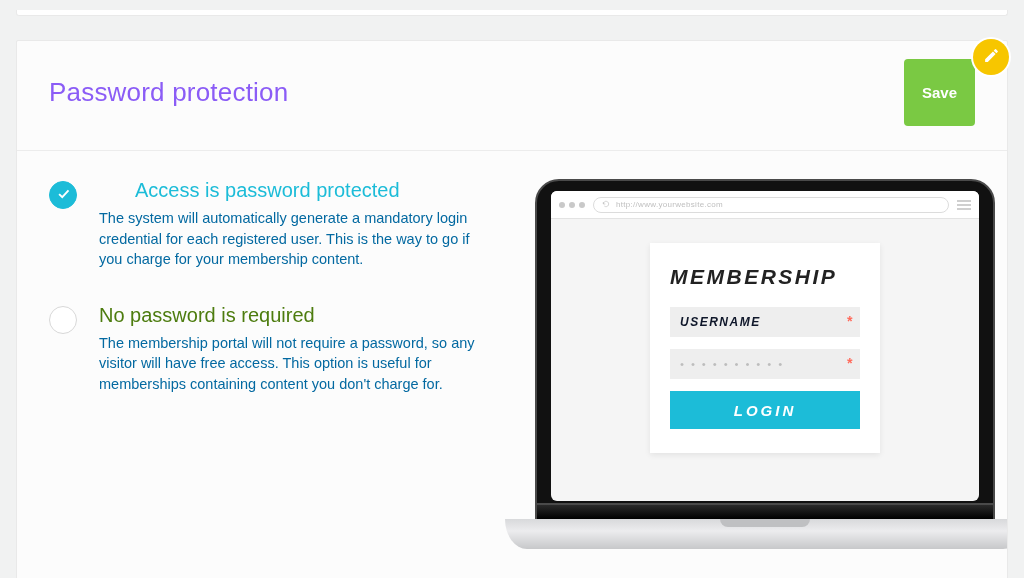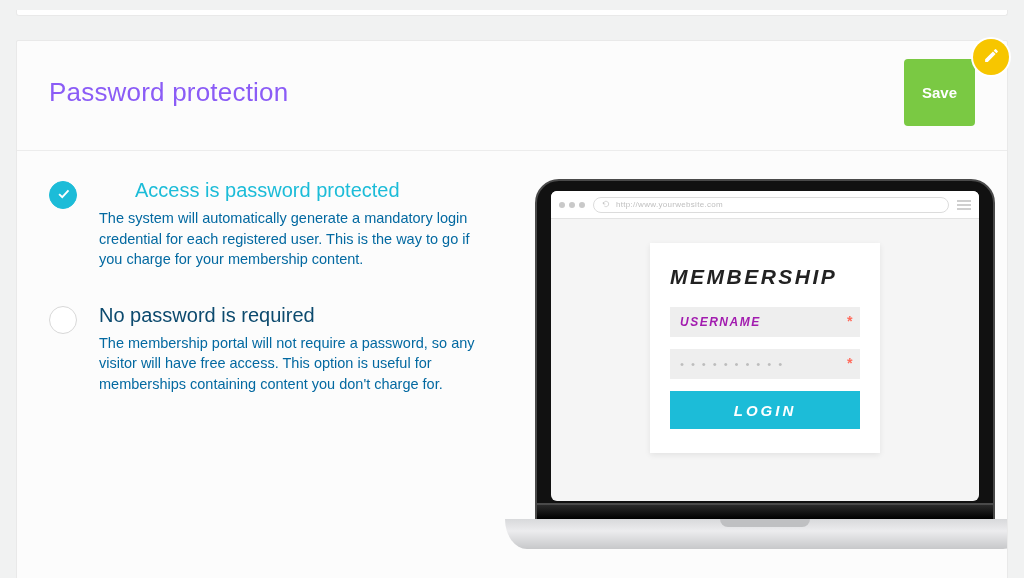--- a/index.html
+++ b/index.html
@@ -14,41 +14,41 @@
 
   .edit-fab { position: absolute; top: -2px; right: -2px; width: 36px; height: 36px; border-radius: 50%; background: #f7c600; display: flex; align-items: center; justify-content: center; cursor: pointer; box-shadow: 0 0 0 2px #fff; }
   .edit-fab svg { width: 17px; height: 17px; fill: #fff; }
 
   .card-body { display: flex; gap: 24px; padding: 28px 0 0 32px; align-items: flex-start; overflow: hidden; height: 455px; }
   .options { flex: 0 0 450px; }
   .option { display: flex; gap: 22px; margin-bottom: 34px; }
   .radio { flex: 0 0 28px; width: 28px; height: 28px; border-radius: 50%; border: 1px solid #d8d8d8; background: #fff; cursor: pointer; display: flex; align-items: center; justify-content: center; margin-top: 2px; }
   .radio.selected { background: #1cbcd8; border-color: #1cbcd8; }
   .radio.selected svg { width: 15px; height: 15px; stroke: #fff; stroke-width: 3; fill: none; }
-  .opt-title { font-size: 20px; font-weight: 400; margin-bottom: 6px; color: #0c4a6e; }
+  .opt-title { font-size: 20px; font-weight: 400; margin-bottom: 6px; color: #4d7c0f; }
   .opt-title.active { color: #1cbcd8; margin-left: 36px; }
   .opt-desc { font-size: 14.5px; line-height: 1.42; color: #0369a1; max-width: 380px; }
 
   
   .illus { flex: 1 1 auto; position: relative; display:flex; justify-content:center; align-items:flex-start; }
   .laptop-wrap { position: relative; width: 460px; }
   .bezel { background: #111; border: 2px solid #4a4a4a; border-radius: 24px 24px 0 0; padding: 10px 14px 2px 14px; }
   .screen { background: #f5f5f5; width: 100%; height: 310px; border-radius: 6px; overflow: hidden; display:flex; flex-direction:column; }
   .browser-bar { height: 28px; background: #fff; border-bottom: 1px solid #e3e3e3; display: flex; align-items: center; padding: 0 8px; gap: 8px; }
   .dots { display:flex; gap:4px; }
   .dot { width:6px; height:6px; border-radius:50%; background:#c9c9c9; }
   .addr { flex:1; height:16px; border:1px solid #dcdcdc; border-radius: 9px; display:flex; align-items:center; padding:0 8px; gap:6px; color:#bfbfbf; font-size:8px; letter-spacing:.3px; }
   .addr svg { width:8px; height:8px; stroke:#bfbfbf; fill:none; stroke-width:2; }
   .hamb { width:14px; display:flex; flex-direction:column; gap:2px; }
   .hamb span { height:2px; background:#cfcfcf; }
   .screen-body { flex:1; display:flex; align-items:flex-start; justify-content:center; padding-top:24px;font-style:italic; }
   .login-card { width: 230px; background:#fff; box-shadow: 0 2px 6px rgba(0,0,0,.08); padding: 22px 20px 24px 20px; }
   .login-title { font-size: 21px; font-weight: 800; letter-spacing: 2.5px; color:#222; margin-bottom: 18px; text-align:left; }
   .field { position:relative; height:30px; background:#eee; margin-bottom:12px; display:flex; align-items:center; padding:0 10px; }
-  .field .ph { color:#a21caf; font-size:12px; letter-spacing:1.5px; font-weight:600; }
+  .field .ph { color:#0f172a; font-size:12px; letter-spacing:1.5px; font-weight:600; }
   .field .pwdots { color:#bdbdbd; letter-spacing:2px; font-size:11px; }
   .req { position:absolute; right:8px; top:6px; color:#ff6a5b; font-weight:700; font-size:14px; }
   .login-btn { margin-top:12px; height:38px; background:#1cbcd8; color:#fff; display:flex; align-items:center; justify-content:center; font-weight:700; letter-spacing:3px; font-size:15px; }
 
   .hinge { height: 14px; background: linear-gradient(#2a2a2a,#000); border-left:2px solid #4a4a4a; border-right:2px solid #4a4a4a; }
   .base { height: 30px; background: linear-gradient(#d8d9db, #ececee 40%, #c7c8ca); border-radius: 0 0 22px 22px / 0 0 30px 30px; margin: 0 -30px; position:relative; }
   .notch { position:absolute; top:0; left:50%; transform:translateX(-50%); width:90px; height:8px; background:#bfc0c2; border-radius: 0 0 10px 10px; }
 </style>
 </head>
 <body>

